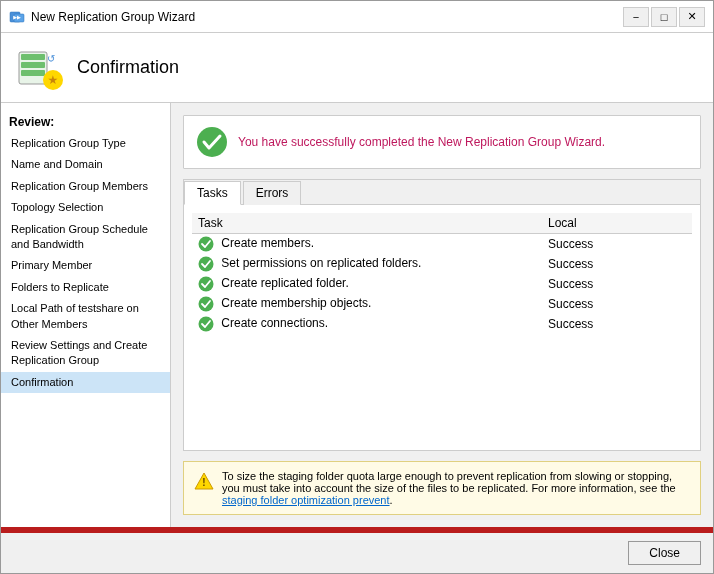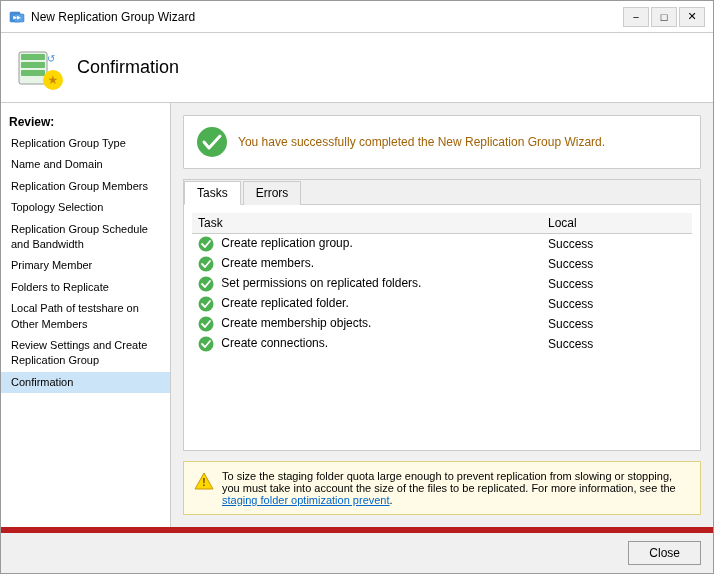--- a/index.html
+++ b/index.html
@@ -128,21 +128,21 @@
 
     .success-icon {
       width: 32px;
       height: 32px;
       margin-right: 10px;
       flex-shrink: 0;
     }
 
     .success-text {
       font-size: 12px;
-      color: #a16207;
+      color: #be185d;
     }
 
     
     .tabs-container {
       background: #fff;
       border: 1px solid #ccc;
       flex: 1;
       display: flex;
       flex-direction: column;
     }
@@ -327,31 +327,20 @@
         <div class="tab-content">
           <table class="task-table">
             <thead>
               <tr>
                 <th style="width:70%;">Task</th>
                 <th>Local</th>
               </tr>
             </thead>
             <tbody id="task-tbody">
 
-            <tr class="task-row">
-      <td>
-        <span>
-          <svg class="green-check" viewBox="0 0 16 16">
-            <circle cx="8" cy="8" r="7.5" fill="#4caf50"></circle>
-            <polyline points="4,8 7,11 12,5" stroke="white" stroke-width="1.8" fill="none" stroke-linecap="round" stroke-linejoin="round"></polyline>
-          </svg>
-        </span>Create replication group.
-      </td>
-      <td>Success</td>
-    </tr>
                 <tr class="task-row">
       <td>
         <span>
           <svg class="green-check" viewBox="0 0 16 16">
             <circle cx="8" cy="8" r="7.5" fill="#4caf50"></circle>
             <polyline points="4,8 7,11 12,5" stroke="white" stroke-width="1.8" fill="none" stroke-linecap="round" stroke-linejoin="round"></polyline>
           </svg>
         </span>Create members.
       </td>
       <td>Success</td>

